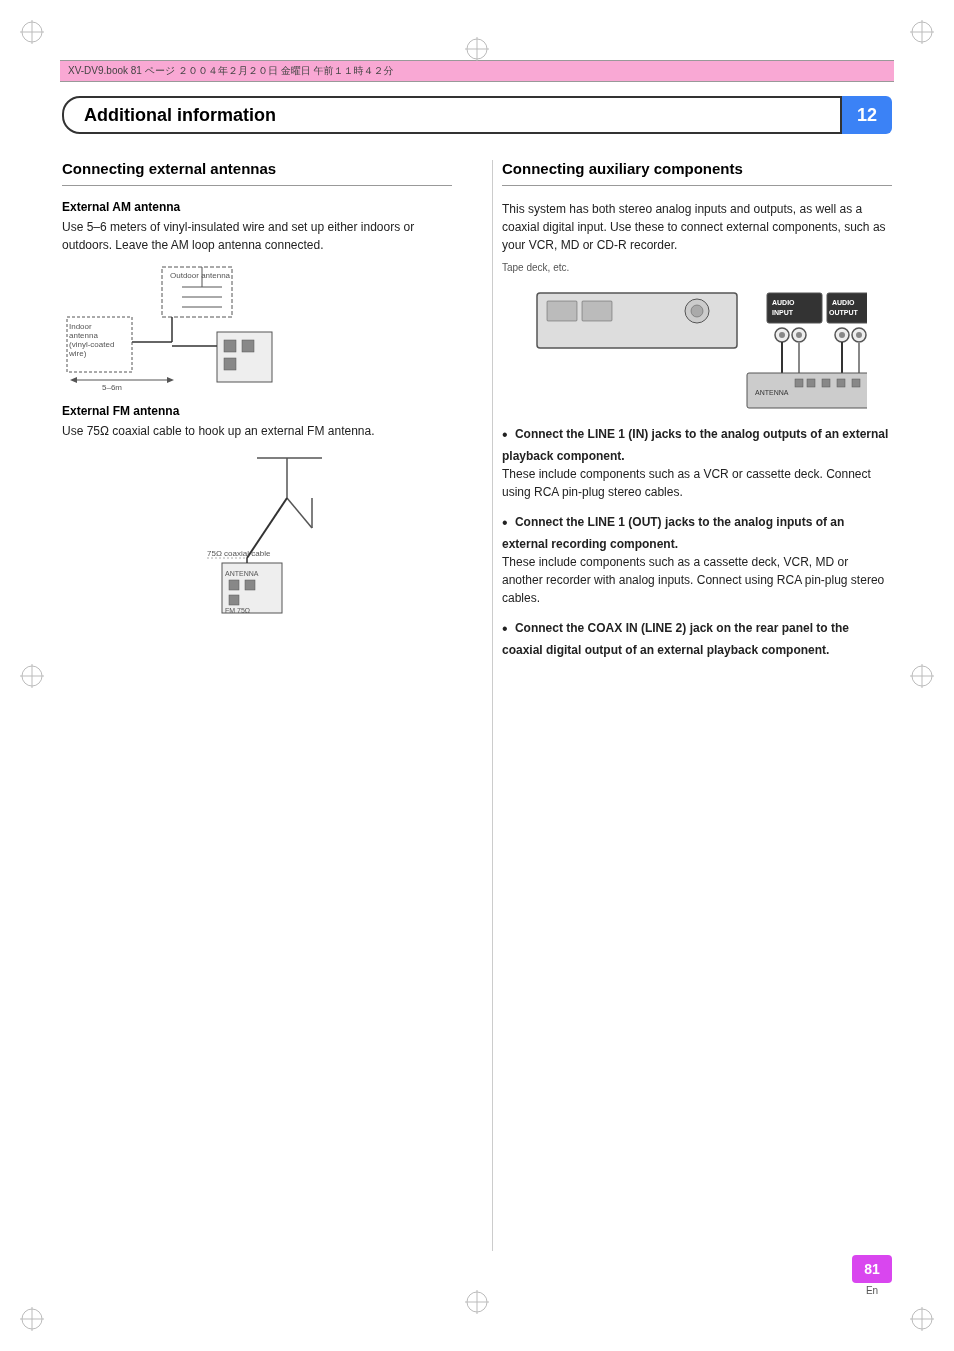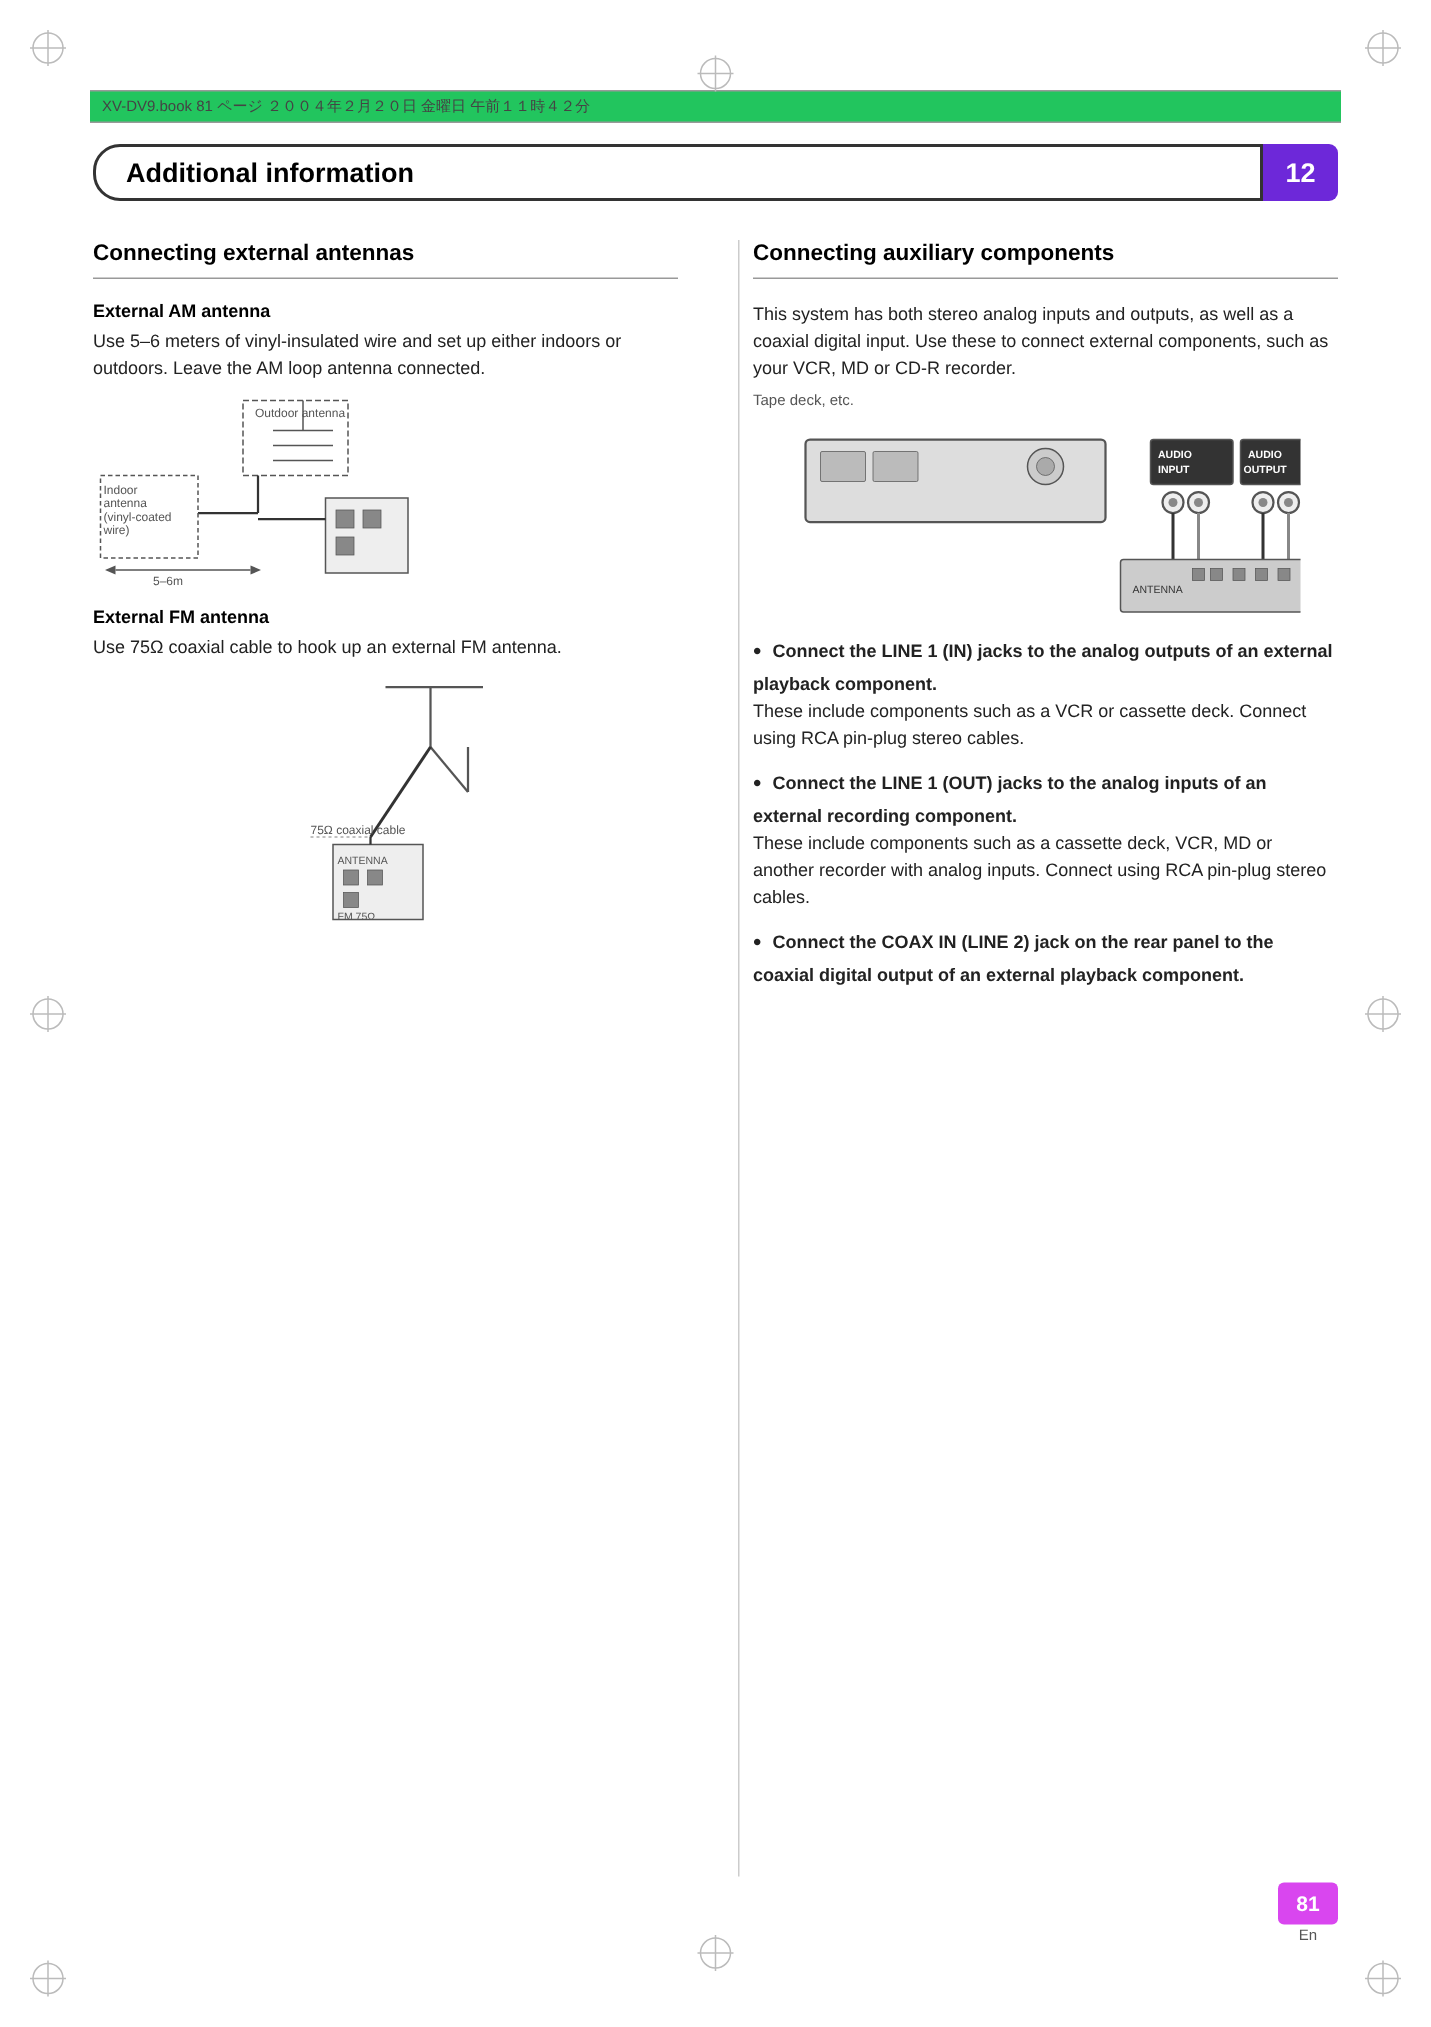--- a/index.html
+++ b/index.html
@@ -21,21 +21,21 @@
     }
     .reg-mark svg { width: 100%; height: 100%; }
 
     
     .header-strip {
       position: absolute;
       top: 60px;
       left: 60px;
       right: 60px;
       height: 22px;
-      background: #22c55e;
+      background: #f9a8d4;
       border-top: 1px solid #999;
       border-bottom: 1px solid #999;
       display: flex;
       align-items: center;
       padding: 0 8px;
       font-size: 10px;
       color: #444;
     }
 
     
@@ -55,21 +55,21 @@
       padding: 6px 20px 6px 20px;
       font-size: 18px;
       font-weight: bold;
       color: #000;
       flex: 1;
       height: 100%;
       display: flex;
       align-items: center;
     }
     .chapter-number-box {
-      background: #6d28d9;
+      background: #3b82f6;
       color: #fff;
       font-size: 18px;
       font-weight: bold;
       width: 50px;
       height: 100%;
       display: flex;
       align-items: center;
       justify-content: center;
       border-radius: 0 6px 6px 0;
     }

